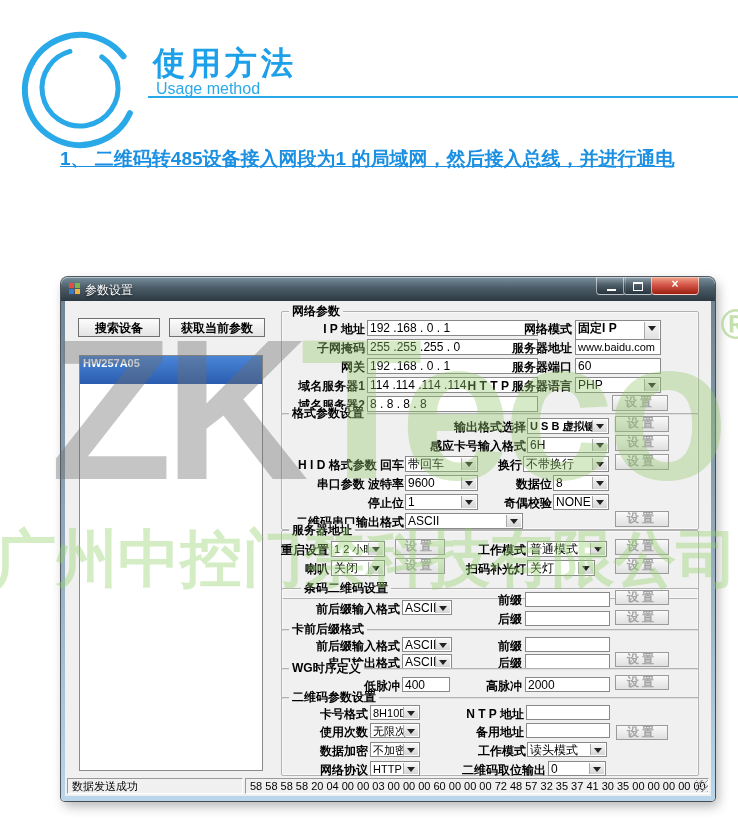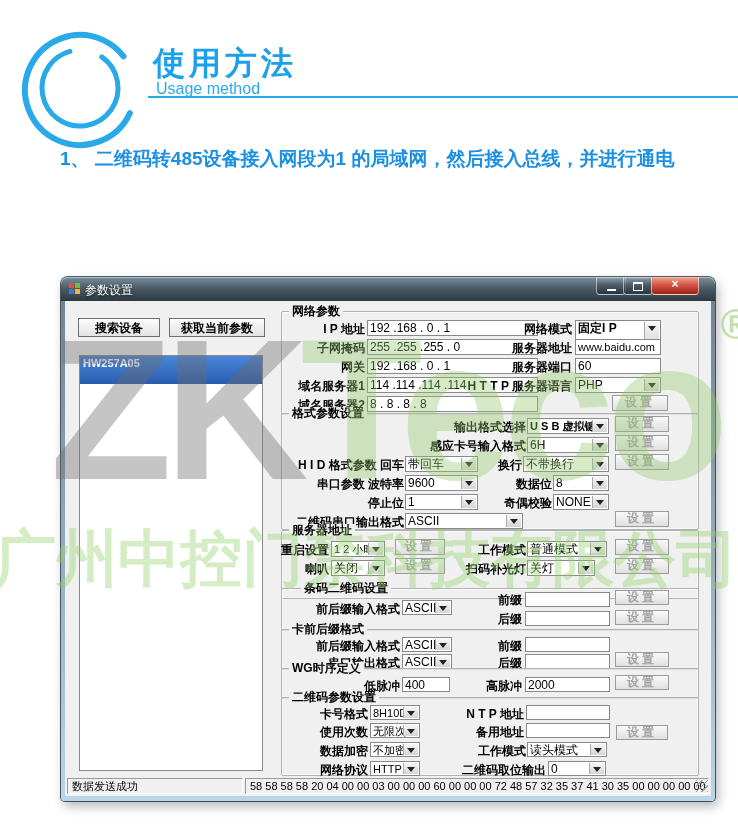--- a/index.html
+++ b/index.html
@@ -67,21 +67,21 @@
 <div class="page">
 
   <svg class="logo" width="140" height="140" viewBox="0 0 140 140">
     <circle cx="72" cy="72" r="55" fill="none" stroke="#2aa9e8" stroke-width="6" stroke-dasharray="285 61" transform="rotate(25 72 72)" stroke-linecap="round"></circle>
     <circle cx="72" cy="70" r="38" fill="none" stroke="#2aa9e8" stroke-width="5" stroke-dasharray="205 34" transform="rotate(-55 72 70)" stroke-linecap="round"></circle>
   </svg>
   <div class="hdr-title">使用方法</div>
   <div class="hdr-sub">Usage method</div>
   <div class="hdr-line"></div>
 
-  <div class="instr" style="top:146px;">1、 二维码转485设备接入网段为1 的局域网，然后接入总线，并进行通电</div>
+  <div class="instr" style="top:146px;text-decoration:underline;">1、 二维码转485设备接入网段为1 的局域网，然后接入总线，并进行通电</div>
 
   <div class="win">
     <div class="tbar">
       <span class="appicon">
         <i style="left:0;top:0;background:#e34f3f;"></i>
           <i style="right:0;top:0;background:#7ab648;"></i>
         <i style="left:0;bottom:0;background:#3d78c9;"></i>
           <i style="right:0;bottom:0;background:#f0b53e;"></i>
       </span>
       <span class="tbar-title">参数设置</span>

